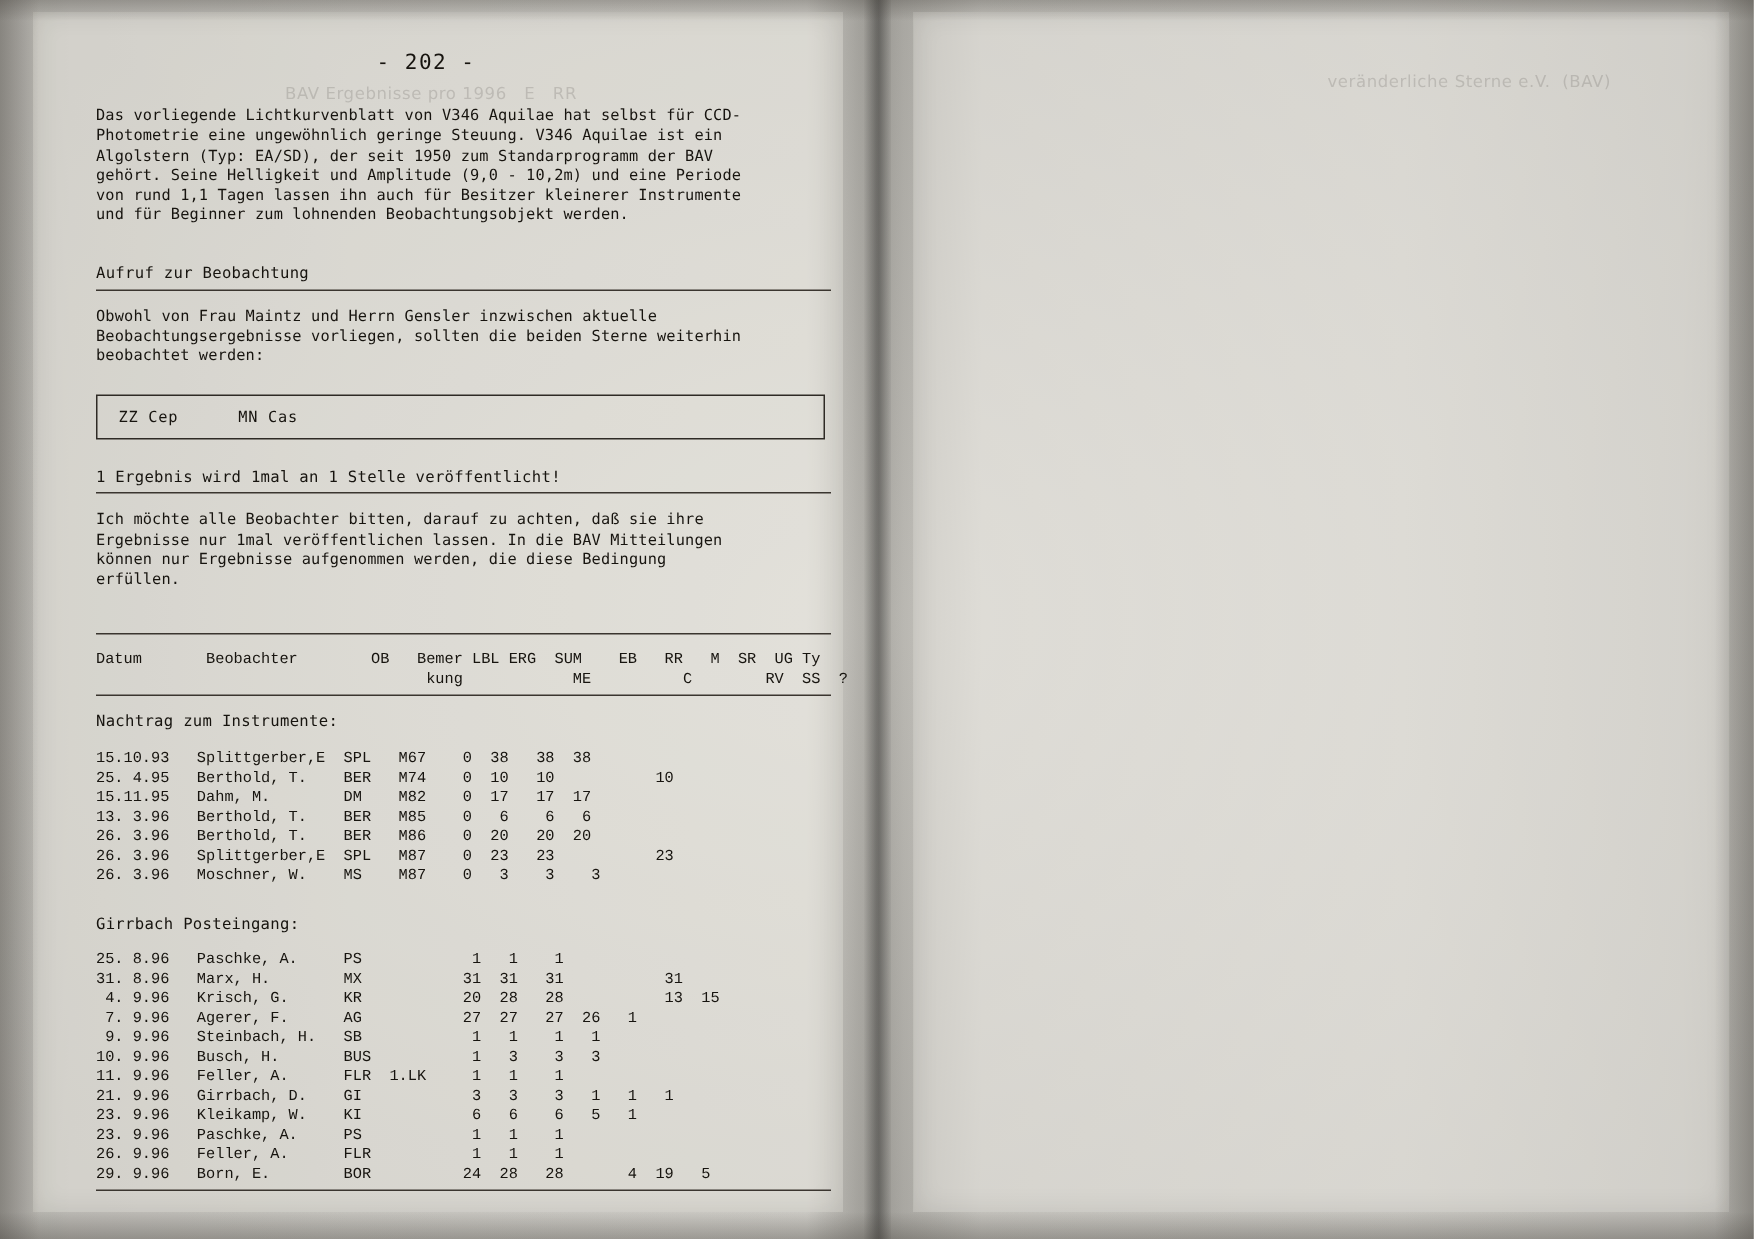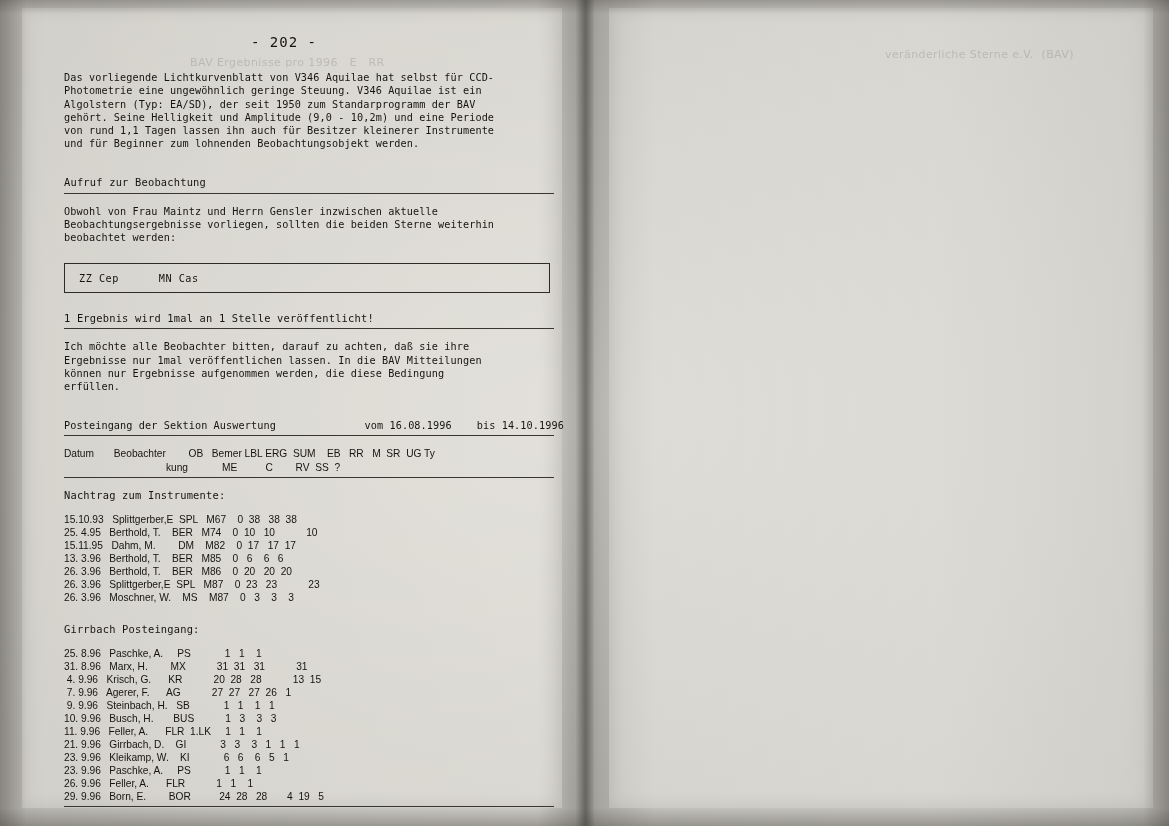--- a/index.html
+++ b/index.html
@@ -102,21 +102,21 @@
     align-items: center;
     padding-left: 14px;
     box-sizing: border-box;
     font-size: 10.2px;
     letter-spacing: 0.5px;
   }
   .box span { margin-right: 40px; }
 
   pre.mono {
     margin: 0;
-    font-family: Liberation Sans, sans-serif;
+    font-family: Liberation Mono, monospace;
     font-size: 10.2px;
     line-height: 13.1px;
     letter-spacing: 0px;
     white-space: pre;
     color: #17140f;
   }
   pre.tbl { line-height: 13.0px; }
 
   
   .ghost {
@@ -203,28 +203,20 @@
 
       <div class="gap-s"></div>
 
       <p class="para">Ich möchte alle Beobachter bitten, darauf zu achten, daß sie ihre
 Ergebnisse nur 1mal veröffentlichen lassen. In die BAV Mitteilungen
 können nur Ergebnisse aufgenommen werden, die diese Bedingung
 erfüllen.</p>
 
       <div class="gap-l"></div>
 
-      <div class="heading-row">
-        <span>Posteingang der Sektion Auswertung</span>
-        <span class="right">
-          <span>vom  16.08.1996</span>
-          &nbsp;&nbsp;
-          <span>bis  14.10.1996</span>
-        </span>
-      </div>
       <hr class="rule">
 
       <div class="gap-s"></div>
 
       <pre class="mono">Datum       Beobachter        OB   Bemer LBL ERG  SUM    EB   RR   M  SR  UG Ty
                                     kung            ME          C        RV  SS  ?</pre>
       <hr class="rule">
 
       <div class="gap-s"></div>
 

